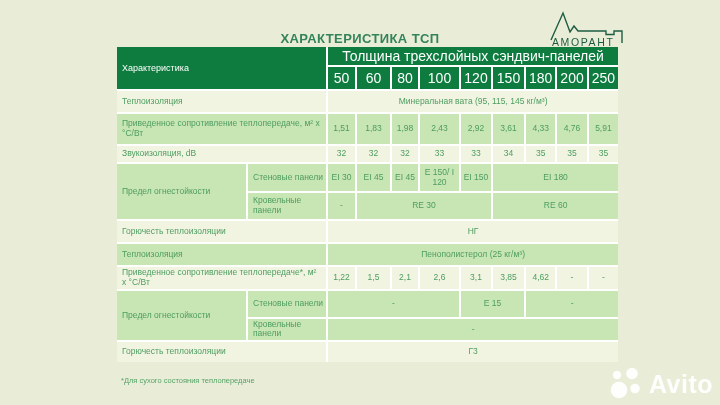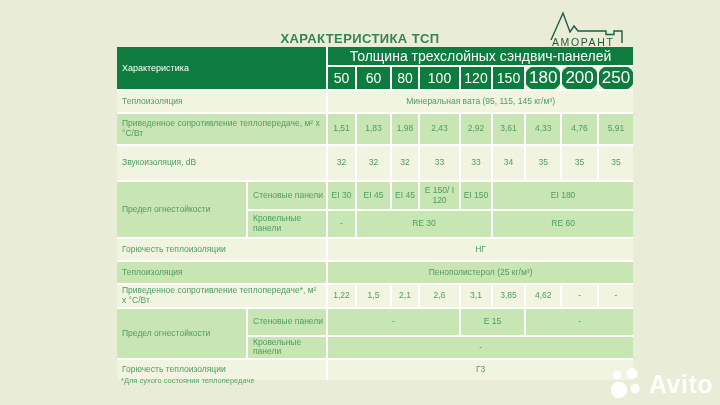--- a/index.html
+++ b/index.html
@@ -31,23 +31,23 @@
   }
   td{border:2px solid #ffffff;vertical-align:middle;padding:1px 3px;overflow:hidden;}
   .dark{background:#0d7c3e;color:#ffffff;}
   .green{background:#c8e5b4;}
   .cream{background:#f1f4e1;}
   .lbl{text-align:left;padding-left:5px;}
   .val{text-align:center;padding-left:1px;padding-right:1px;}
   .hd-title{font-size:14px;text-align:center;}
   .hd-char{font-size:9px;}
   .num{font-size:14px;text-align:center;}
-  .num-big{font-size:17px;text-align:right;border-radius:11px;}
+  .num-big{font-size:14px;text-align:right;}
   tr.hr1{height:20px;} tr.hr2{height:24px;}
-  tr.r1{height:23px;} tr.r2{height:32px;} tr.r3{height:36px;}
+  tr.r1{height:23px;} tr.r2{height:32px;} tr.r3{height:18px;}
   tr.r4{height:29px;} tr.r5{height:28px;} tr.r6{height:23px;}
   tr.r7{height:23px;} tr.r8{height:16px;} tr.r9{height:28px;}
   tr.r10{height:22px;} tr.r11{height:22px;}
   .footnote{
     position:absolute;left:121px;top:376px;
     font-size:7.5px;color:#55a365;
   }
   
   .watermark{
     position:absolute;right:7px;bottom:4px;

